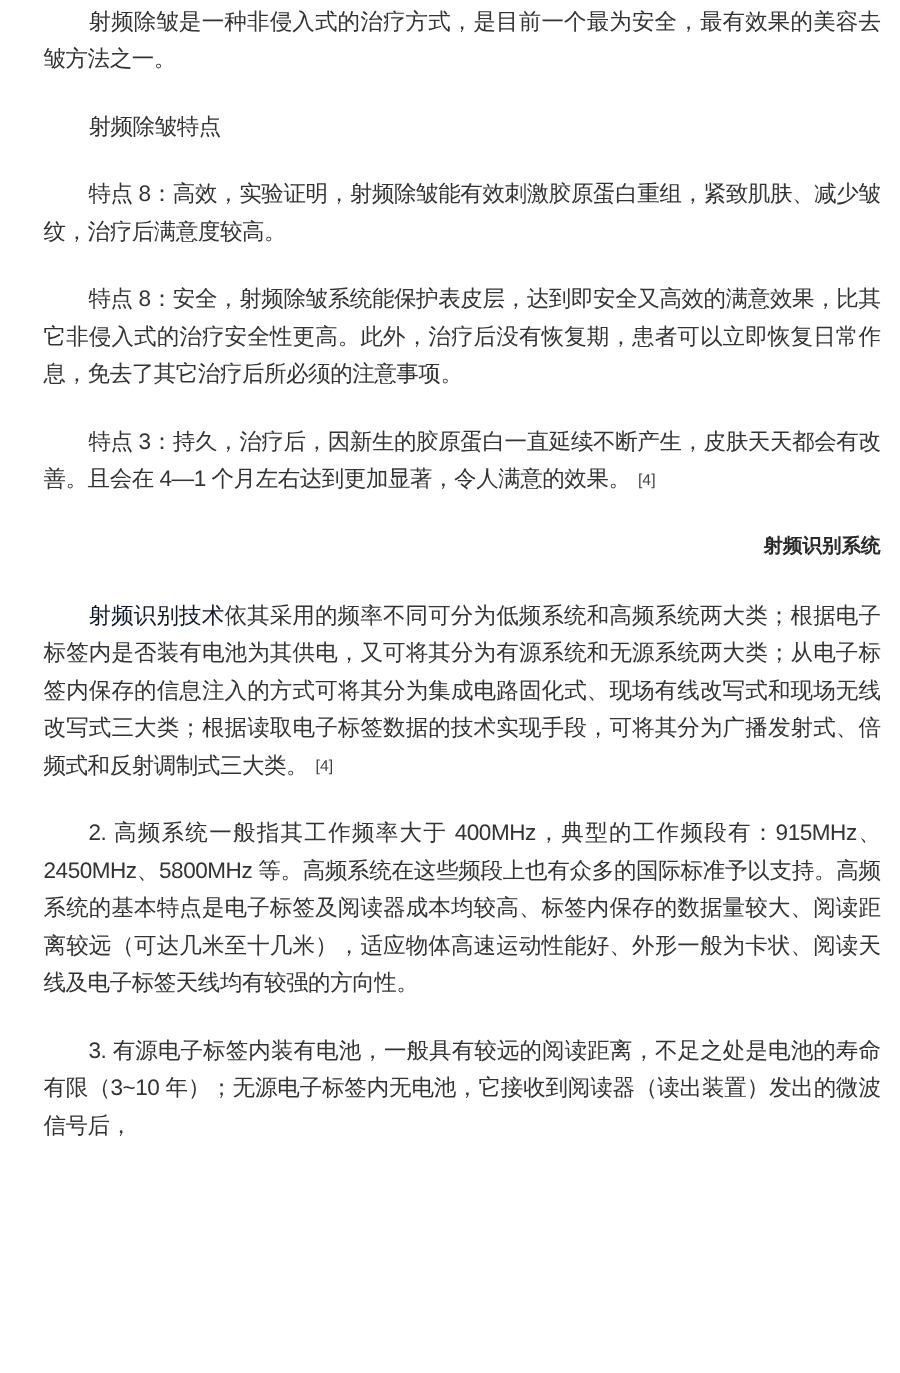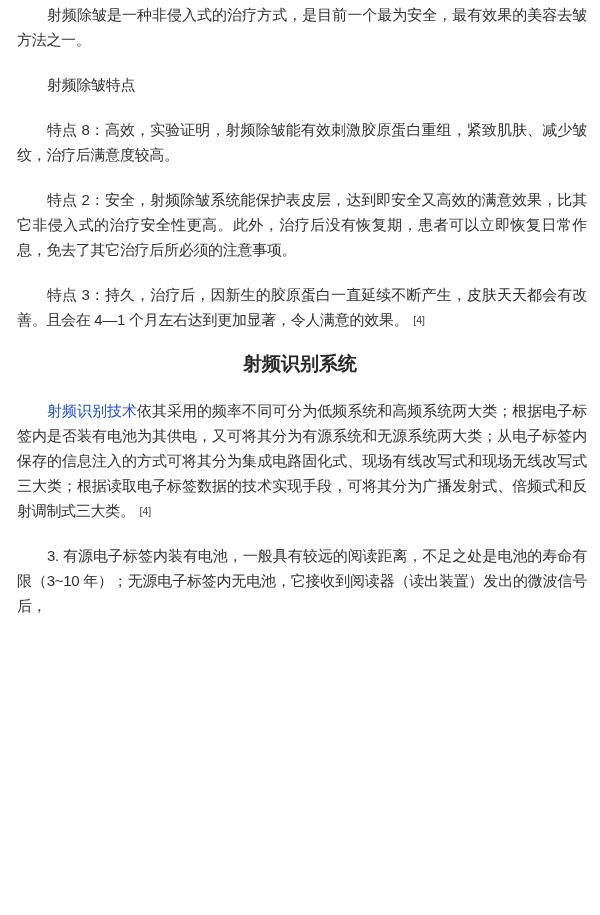--- a/index.html
+++ b/index.html
@@ -14,35 +14,35 @@
     background: #ffffff;
     color: #333333;
     font-family: "Liberation Sans", "DejaVu Sans", sans-serif;
     font-size: 15px;
     line-height: 25px;
     letter-spacing: -0.3px;
     text-align: justify;
     overflow: hidden;
   }
   .doc p {
-    margin: 0 0 20px 4px;
+    margin: 0 0 20px 16px;
     text-indent: 2em;
   }
   .doc h2 {
-    font-size: 19px;
+    font-size: 13px;
     line-height: 28px;
     font-weight: 700;
     color: #2a2a2a;
     margin: -2px 0 20px 0;
-    text-align: center;
+    text-align: right;
     text-indent: 0;
     letter-spacing: 0;
   }
   a.entry-link {
-    color: #1d4ed8;
+    color: #0f172a;
     text-decoration: none;
     cursor: pointer;
   }
   sup.ref {
     font-size: 10.5px;
     color: #444444;
     margin-left: 5px;
     vertical-align: 1px;
     letter-spacing: 0;
     line-height: 0;
@@ -53,29 +53,30 @@
 
 <main class="doc">
 
   <p>射频除皱是一种非侵入式的治疗方式，是目前一个最为安全，最有效果的美容去皱方法之一。</p>
 
 
   <p>射频除皱特点</p>
 
   <p>特点 8：高效，实验证明，射频除皱能有效刺激胶原蛋白重组，紧致肌肤、减少皱纹，治疗后满意度较高。</p>
 
-  <p>特点 2：安全，射频除皱系统能保护表皮层，达到即安全又高效的满意效果，比其它非侵入式的治疗安全性更高。此外，治疗后没有恢复期，患者可以立即恢复日常作息，免去了其它治疗后所必须的注意事项。</p>
+  <p>特点 8：安全，射频除皱系统能保护表皮层，达到即安全又高效的满意效果，比其它非侵入式的治疗安全性更高。此外，治疗后没有恢复期，患者可以立即恢复日常作息，免去了其它治疗后所必须的注意事项。</p>
 
   <p>
     <span>特点 3：持久，治疗后，因新生的胶原蛋白一直延续不断产生，皮肤天天都会有改善。且会在 4—1 个月左右达到更加显著，令人满意的效果。</span><sup class="ref">[4]</sup>
   </p>
 
   <h2>射频识别系统</h2>
 
   <p>
     <a class="entry-link">射频识别技术</a><span>依其采用的频率不同可分为低频系统和高频系统两大类；根据电子标签内是否装有电池为其供电，又可将其分为有源系统和无源系统两大类；从电子标签内保存的信息注入的方式可将其分为集成电路固化式、现场有线改写式和现场无线改写式三大类；根据读取电子标签数据的技术实现手段，可将其分为广播发射式、倍频式和反射调制式三大类。</span><sup class="ref">[4]</sup>
   </p>
 
 
+  <p>2. 高频系统一般指其工作频率大于 400MHz，典型的工作频段有：915MHz、2450MHz、5800MHz 等。高频系统在这些频段上也有众多的国际标准予以支持。高频系统的基本特点是电子标签及阅读器成本均较高、标签内保存的数据量较大、阅读距离较远（可达几米至十几米），适应物体高速运动性能好、外形一般为卡状、阅读天线及电子标签天线均有较强的方向性。</p>
 
   <p>3. 有源电子标签内装有电池，一般具有较远的阅读距离，不足之处是电池的寿命有限（3~10 年）；无源电子标签内无电池，它接收到阅读器（读出装置）发出的微波信号后，</p>
 
 </main>
 
 </body></html>

